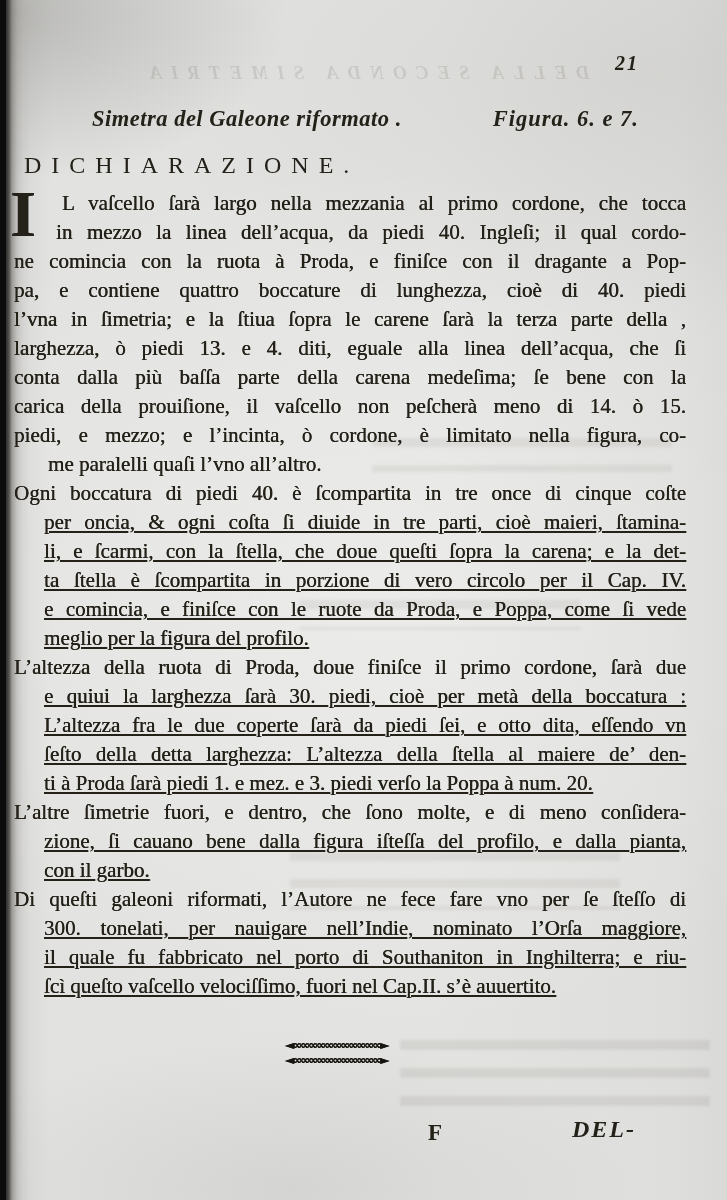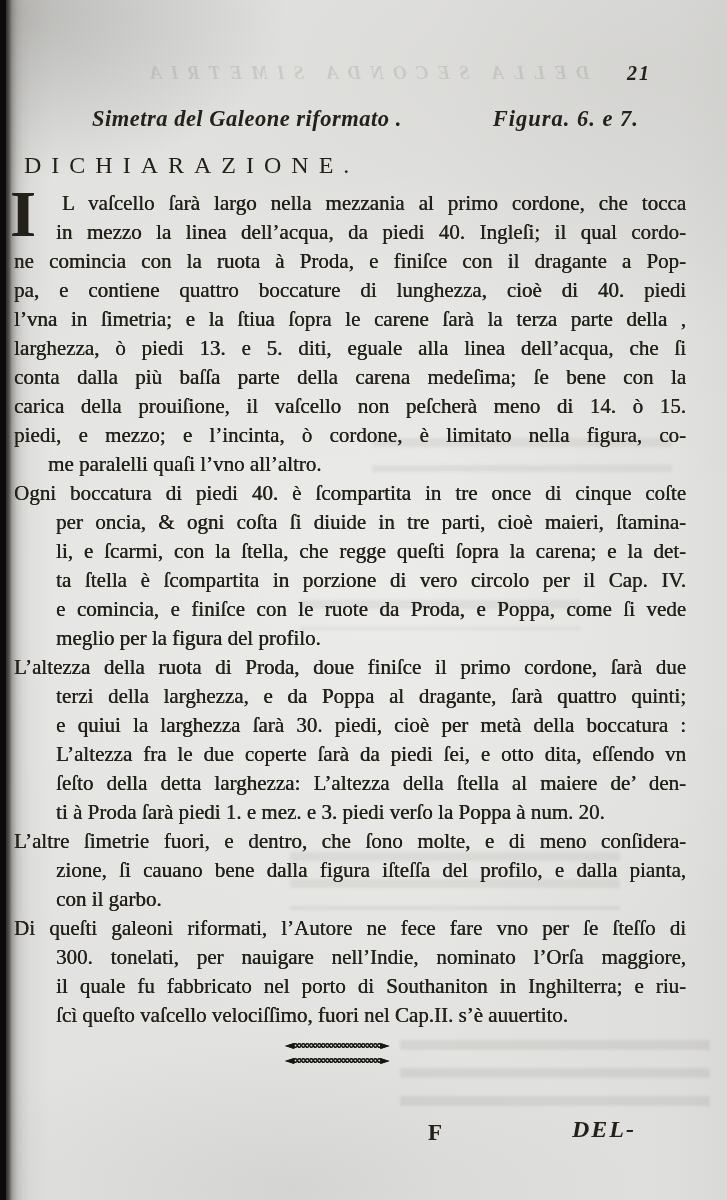--- a/index.html
+++ b/index.html
@@ -34,38 +34,38 @@
   .ghost-title{top:62px;left:58px;width:614px;font-style:italic;font-weight:bold;
     font-size:19px;letter-spacing:9px;white-space:nowrap;text-align:center;}
   .smudge{position:absolute;pointer-events:none;filter:blur(1.6px);opacity:.55;
     background:repeating-linear-gradient(180deg, rgba(95,90,82,.16) 0 9px, transparent 9px 27px);}
   .smudge-a{top:438px;left:372px;width:300px;height:34px;}
   .smudge-b{top:600px;left:300px;width:280px;height:30px;}
   .smudge-c{top:852px;left:290px;width:330px;height:58px;}
   .smudge-d{top:1040px;left:400px;width:310px;height:78px;
     background:repeating-linear-gradient(180deg, rgba(95,90,82,.20) 0 10px, transparent 10px 28px);}
   
-  .page-number{position:absolute;top:52px;right:76px;
-    font-style:italic;font-weight:bold;font-size:20px;letter-spacing:2px;margin-top:10px;}
+  .page-number{position:absolute;top:52px;right:88px;
+    font-style:italic;font-weight:bold;font-size:20px;letter-spacing:2px;}
   .running-head{position:absolute;top:106px;left:92px;right:88px;
     display:flex;align-items:center;font-style:italic;font-weight:bold;font-size:22.5px;}
   .running-title{letter-spacing:.5px;}
   .figure-ref{margin-left:auto;letter-spacing:1px;}
   .main-heading{position:absolute;top:152px;left:14px;width:672px;
     font-size:24px;letter-spacing:10px;text-indent:10px;
     font-weight:500;white-space:nowrap;}
   
   .body-text{position:absolute;top:189px;left:14px;width:672px;
     font-size:21px;}
   .line{height:29px;line-height:29px;white-space:nowrap;
     text-align:justify;text-align-last:justify;
     text-shadow:.35px 0 0 currentColor;}
   .line.last{text-align-last:left;padding-left:34px;}
   .paragraph{position:relative;}
-  .paragraph:not(.has-dropcap) .line:not(.first){padding-left:42px;}
+  .paragraph:not(.has-dropcap) .line:not(.first){padding-left:30px;text-decoration:underline;}
   .has-dropcap .line:nth-child(2){padding-left:48px;}
   .has-dropcap .line:nth-child(3){padding-left:42px;}
   .drop-cap{position:absolute;left:-4px;top:-6px;width:46px;
     font-size:66px;line-height:62px;font-weight:bold;
     text-shadow:.5px 0 0 currentColor;}
   
   .ornament{position:absolute;top:1038px;left:246px;width:180px;text-align:center;
     font-family:"DejaVu Sans",sans-serif;color:#17150f;line-height:15px;
     font-size:12px;letter-spacing:-2px;font-weight:bold;white-space:nowrap;}
   .ornament-row{height:15px;text-shadow:.5px 0 0 currentColor;}
@@ -97,37 +97,36 @@
   <div class="main-heading">DICHIARAZIONE.</div>
 
   <div class="body-text">
       <div class="paragraph has-dropcap">
         <span class="drop-cap">I</span>
         <div class="line first">L vaſcello ſarà largo nella mezzania al primo cordone, che tocca</div>
         <div class="line">in mezzo la linea dell’acqua, da piedi 40. Ingleſi; il qual cordo-</div>
         <div class="line">ne comincia con la ruota à Proda, e finiſce con il dragante a Pop-</div>
         <div class="line">pa, e contiene quattro boccature di lunghezza, cioè di 40. piedi</div>
         <div class="line">l’vna in ſimetria; e la ſtiua ſopra le carene ſarà la terza parte della ,</div>
-        <div class="line">larghezza, ò piedi 13. e 5. diti, eguale alla linea dell’acqua, che ſi</div>
+        <div class="line">larghezza, ò piedi 13. e 4. diti, eguale alla linea dell’acqua, che ſi</div>
         <div class="line">conta dalla più baſſa parte della carena medeſima; ſe bene con la</div>
         <div class="line">carica della prouiſione, il vaſcello non peſcherà meno di 14. ò 15.</div>
         <div class="line">piedi, e mezzo; e l’incinta, ò cordone, è limitato nella figura, co-</div>
         <div class="line last">me paralelli quaſi l’vno all’altro.</div>
       </div>
       <div class="paragraph">
         <div class="line first">Ogni boccatura di piedi 40. è ſcompartita in tre once di cinque coſte</div>
         <div class="line">per oncia, &amp; ogni coſta ſi diuide in tre parti, cioè maieri, ſtamina-</div>
-        <div class="line">li, e ſcarmi, con la ſtella, che regge queſti ſopra la carena; e la det-</div>
+        <div class="line">li, e ſcarmi, con la ſtella, che doue queſti ſopra la carena; e la det-</div>
         <div class="line">ta ſtella è ſcompartita in porzione di vero circolo per il Cap. IV.</div>
         <div class="line">e comincia, e finiſce con le ruote da Proda, e Poppa, come ſi vede</div>
         <div class="line last">meglio per la figura del profilo.</div>
       </div>
       <div class="paragraph">
         <div class="line first">L’altezza della ruota di Proda, doue finiſce il primo cordone, ſarà due</div>
-        <div class="line">terzi della larghezza, e da Poppa al dragante, ſarà quattro quinti;</div>
         <div class="line">e quiui la larghezza ſarà 30. piedi, cioè per metà della boccatura :</div>
         <div class="line">L’altezza fra le due coperte ſarà da piedi ſei, e otto dita, eſſendo vn</div>
         <div class="line">ſeſto della detta larghezza: L’altezza della ſtella al maiere de’ den-</div>
         <div class="line last">ti à Proda ſarà piedi 1. e mez. e 3. piedi verſo la Poppa à num. 20.</div>
       </div>
       <div class="paragraph">
         <div class="line first">L’altre ſimetrie fuori, e dentro, che ſono molte, e di meno conſidera-</div>
         <div class="line">zione, ſi cauano bene dalla figura iſteſſa del profilo, e dalla pianta,</div>
         <div class="line last">con il garbo.</div>
       </div>

